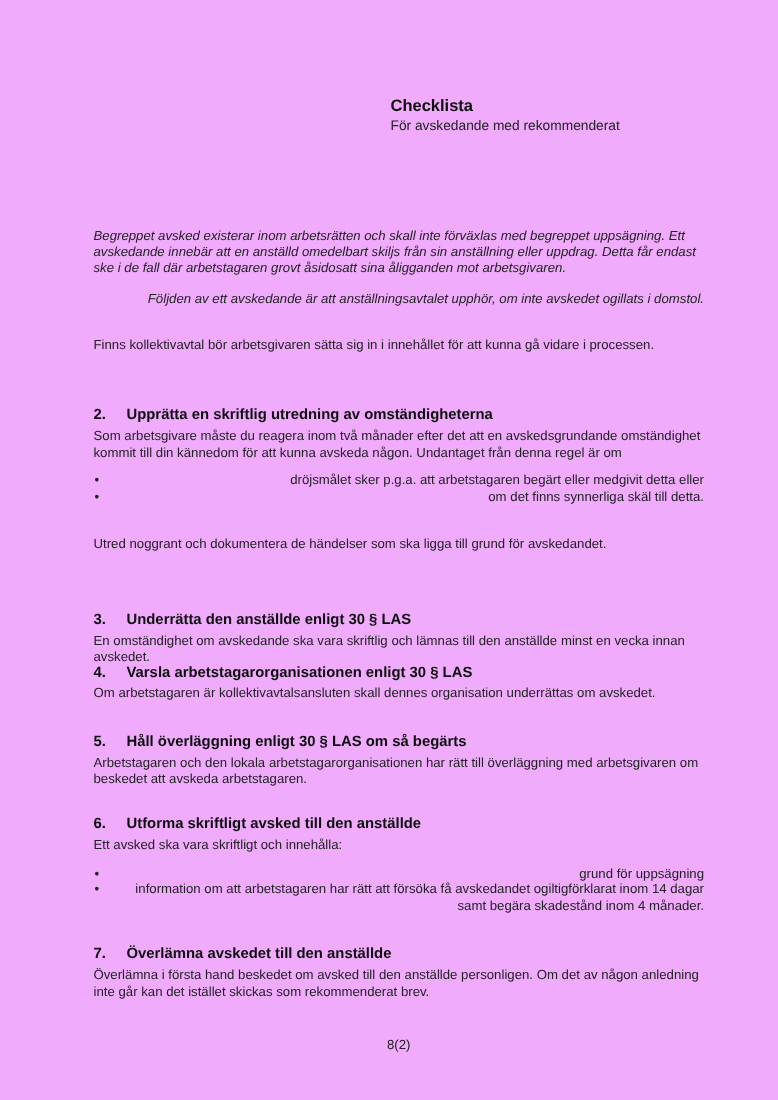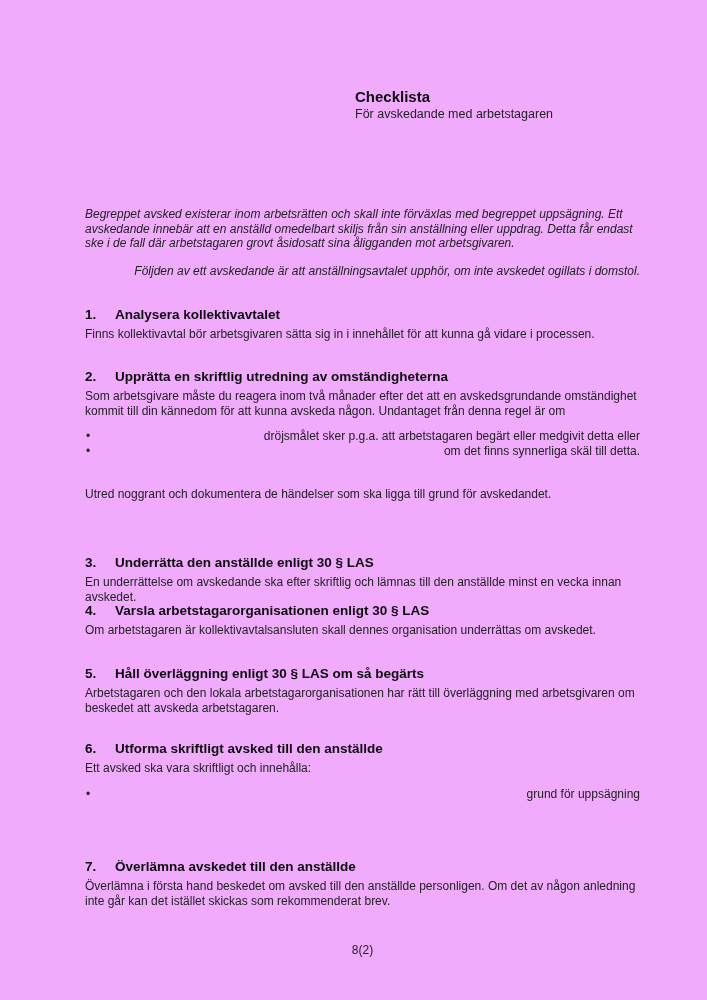--- a/index.html
+++ b/index.html
@@ -99,33 +99,30 @@
     text-align: center;
   }
 </style>
 </head>
 <body>
 
 <div class="page">
 
   <div class="doc-header">
     <h1 class="doc-title">Checklista</h1>
-    <p class="doc-subtitle">För avskedande med arbetstagaren</p>
+    <p class="doc-subtitle">För avskedande med rekommenderat</p>
   </div>
 
   <div class="intro">
     <p>Begreppet avsked existerar inom arbetsrätten och skall inte förväxlas med begreppet uppsägning. Ett avskedande innebär att en anställd omedelbart skiljs från sin anställning eller uppdrag. Detta får endast ske i de fall där arbetstagaren grovt åsidosatt sina åligganden mot arbetsgivaren.</p>
     <p>Följden av ett avskedande är att anställningsavtalet upphör, om inte avskedet ogillats i domstol.</p>
   </div>
 
   <div id="sections">
   <section class="doc-section">
-    <h2 class="sec-heading">
-      <span class="sec-num">1.</span><span class="sec-title">Analysera kollektivavtalet</span>
-    </h2>
     <div class="sec-body">
           <p class="para">Finns kollektivavtal bör arbetsgivaren sätta sig in i innehållet för att kunna gå vidare i processen.</p>
         </div>
   </section>
 
   <section class="doc-section">
     <h2 class="sec-heading">
       <span class="sec-num">2.</span><span class="sec-title">Upprätta en skriftlig utredning av omständigheterna</span>
     </h2>
     <div class="sec-body">
@@ -136,21 +133,21 @@
           </ul>
           <p class="para after">Utred noggrant och dokumentera de händelser som ska ligga till grund för avskedandet.</p>
         </div>
   </section>
 
   <section class="doc-section">
     <h2 class="sec-heading">
       <span class="sec-num">3.</span><span class="sec-title">Underrätta den anställde enligt 30 § LAS</span>
     </h2>
     <div class="sec-body">
-          <p class="para">En underrättelse om avskedande ska efter skriftlig och lämnas till den anställde minst en vecka innan avskedet.</p>
+          <p class="para">En omständighet om avskedande ska vara skriftlig och lämnas till den anställde minst en vecka innan avskedet.</p>
         </div>
   </section>
 
   <section class="doc-section">
     <h2 class="sec-heading">
       <span class="sec-num">4.</span><span class="sec-title">Varsla arbetstagarorganisationen enligt 30 § LAS</span>
     </h2>
     <div class="sec-body">
           <p class="para">Om arbetstagaren är kollektivavtalsansluten skall dennes organisation underrättas om avskedet.</p>
         </div>
@@ -166,20 +163,21 @@
   </section>
 
   <section class="doc-section">
     <h2 class="sec-heading">
       <span class="sec-num">6.</span><span class="sec-title">Utforma skriftligt avsked till den anställde</span>
     </h2>
     <div class="sec-body">
           <p class="para">Ett avsked ska vara skriftligt och innehålla:</p>
           <ul class="bullets">
             <li>grund för uppsägning</li>
+            <li>information om att arbetstagaren har rätt att försöka få avskedandet ogiltigförklarat inom 14 dagar samt begära skadestånd inom 4 månader.</li>
           </ul>
         </div>
   </section>
 
   <section class="doc-section">
     <h2 class="sec-heading">
       <span class="sec-num">7.</span><span class="sec-title">Överlämna avskedet till den anställde</span>
     </h2>
     <div class="sec-body">
           <p class="para">Överlämna i första hand beskedet om avsked till den anställde personligen. Om det av någon anledning inte går kan det istället skickas som rekommenderat brev.</p>

